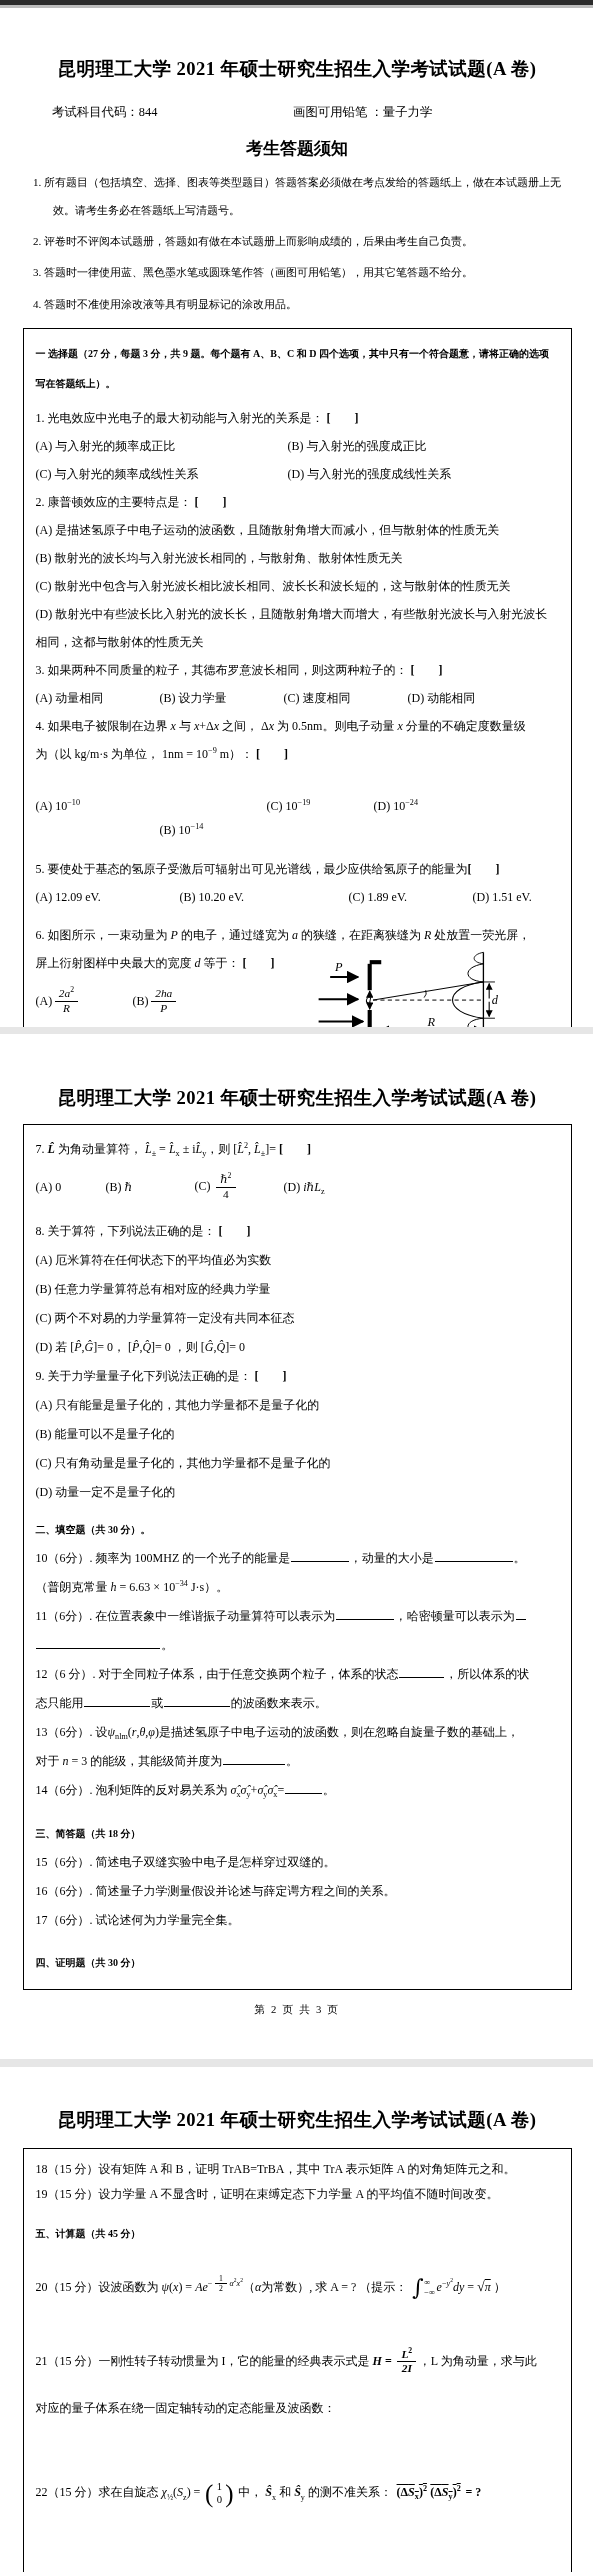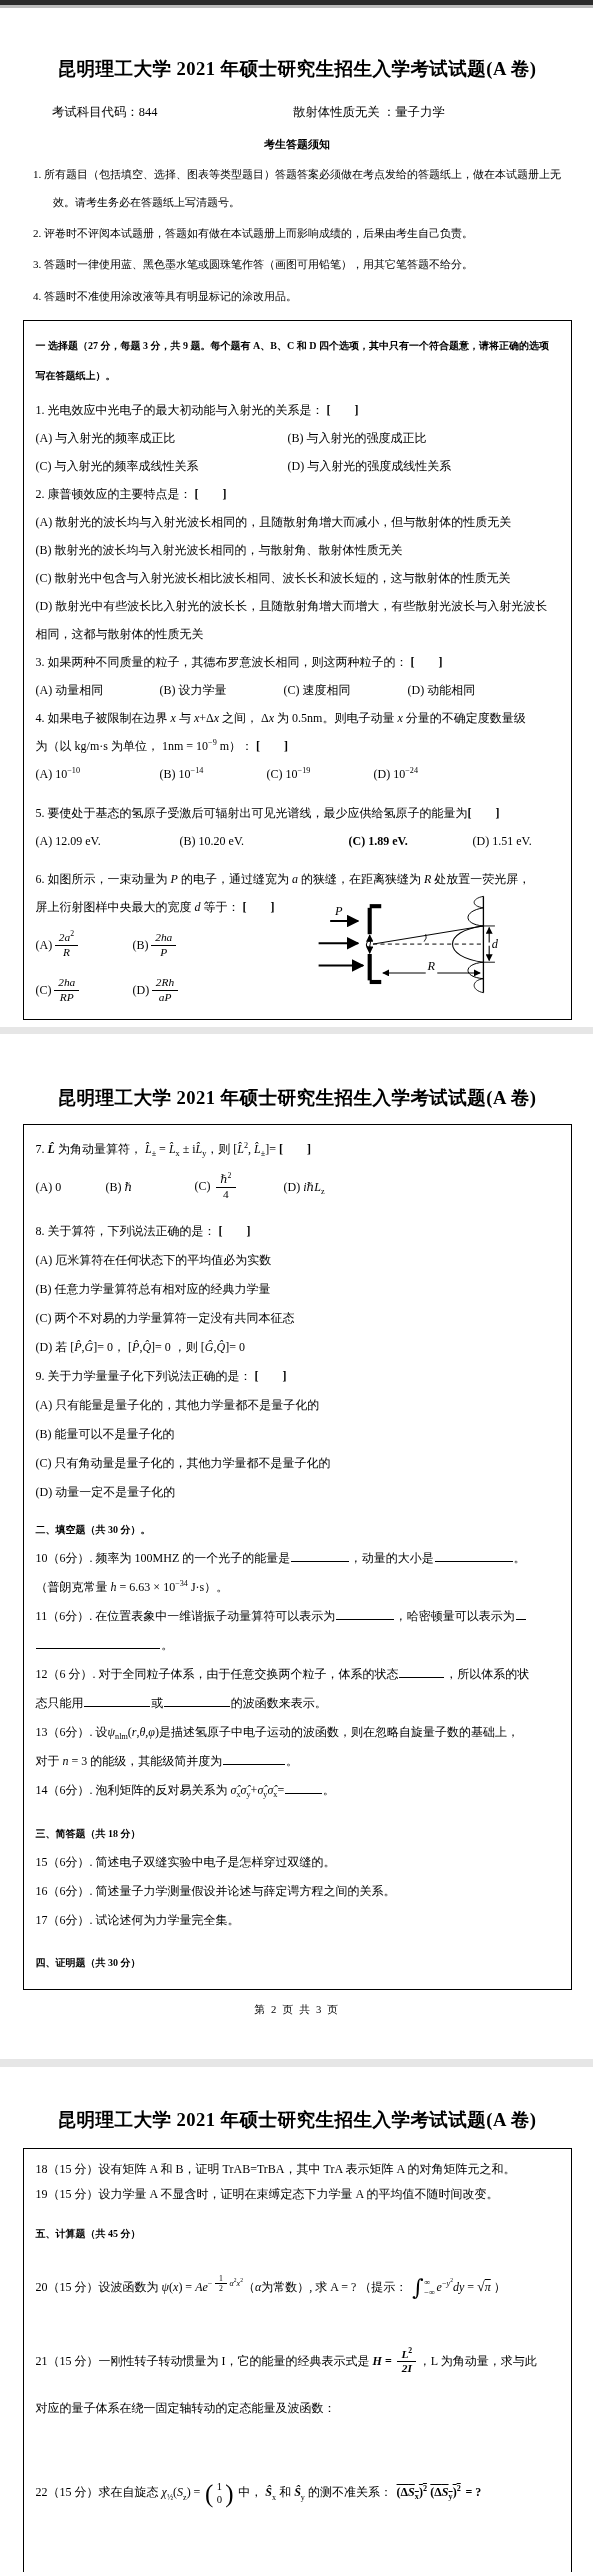--- a/index.html
+++ b/index.html
@@ -20,21 +20,21 @@
   .page.p3{height:505px}
   .page-gap{background:var(--separator)}
   .doc-title{
     margin:48px 8.3px 0 8.3px; text-align:center;
     font-size:18.6px; font-weight:bold; letter-spacing:0.4px;
   }
   .p2 .doc-title{margin-top:51px}
   .p3 .doc-title{margin-top:40px}
   .meta{display:flex;margin:21.5px 16.5px 0 52px;font-size:12.4px}
   .meta .m1{width:241px}
-  .notice-title{margin-top:16.5px;text-align:center;font-weight:bold;font-size:11px}
+  .notice-title{margin-top:16.5px;text-align:center;font-weight:bold;font-size:17px}
   .notices{margin:7.4px 23px 0 33px}
   .note{line-height:19px;font-size:11px;padding-left:20px;text-indent:-20px;margin-bottom:3.3px}
   .qbox{
     margin:10px 22px 0 23px; border:1.7px solid var(--ink);
     padding:10px 13.2px 15px 11.6px;
   }
   .p2 .qbox{margin-top:13.2px;padding-bottom:11.6px}
   .p3 .qbox{margin-top:15px;height:462px;border-bottom:none;padding-top:8.3px}
   .blk{line-height:28px}
   .p2 .qbox .blk{line-height:29px}
@@ -70,65 +70,65 @@
 </style>
 </head>
 <body>
 
 <div class="top-band"></div>
 
 <section class="page p1">
   <h1 class="doc-title">昆明理工大学 2021 年硕士研究生招生入学考试试题(A 卷)</h1>
   <div class="meta">
     <span class="m1">考试科目代码：844</span>
-    <span class="m2">散射体性质无关 ：量子力学</span>
+    <span class="m2">画图可用铅笔 ：量子力学</span>
   </div>
   <div class="notice-title">考生答题须知</div>
   <div class="notices">
       <div class="blk note">1.  所有题目（包括填空、选择、图表等类型题目）答题答案必须做在考点发给的答题纸上，做在本试题册上无效。请考生务必在答题纸上写清题号。</div>
       <div class="blk note">2.  评卷时不评阅本试题册，答题如有做在本试题册上而影响成绩的，后果由考生自己负责。</div>
       <div class="blk note">3.  答题时一律使用蓝、黑色墨水笔或圆珠笔作答（画图可用铅笔），用其它笔答题不给分。</div>
       <div class="blk note">4.  答题时不准使用涂改液等具有明显标记的涂改用品。</div>
     </div>
   <div class="qbox">
       <div class="blk sec">一 选择题（27 分，每题 3 分，共 9 题。每个题有 A、B、C 和 D 四个选项，其中只有一个符合题意，请将正确的选项写在答题纸上）。</div>
       <div class="blk " style="margin-top: 5px;">1.  光电效应中光电子的最大初动能与入射光的关系是：  <span class="mb">[　　]</span></div>
       <div class="blk opts">
         <span class="opt" style="width: 252px;">(A) 与入射光的频率成正比</span>
         <span class="opt">(B) 与入射光的强度成正比</span>
       </div>
       <div class="blk opts">
         <span class="opt" style="width: 252px;">(C) 与入射光的频率成线性关系</span>
         <span class="opt">(D) 与入射光的强度成线性关系</span>
       </div>
       <div class="blk ">2.  康普顿效应的主要特点是： <span class="mb">[　　]</span></div>
-      <div class="blk ">(A) 散射光的波长均与入射光波长相同的，且随散射角增大而减小，但与散射体的性质无关</div>
+      <div class="blk ">(A) 是描述氢原子中电子运动的波函数，且随散射角增大而减小，但与散射体的性质无关</div>
       <div class="blk ">(B) 散射光的波长均与入射光波长相同的，与散射角、散射体性质无关</div>
       <div class="blk ">(C) 散射光中包含与入射光波长相比波长相同、波长长和波长短的，这与散射体的性质无关</div>
       <div class="blk ">(D) 散射光中有些波长比入射光的波长长，且随散射角增大而增大，有些散射光波长与入射光波长相同，这都与散射体的性质无关</div>
       <div class="blk ">3.  如果两种不同质量的粒子，其德布罗意波长相同，则这两种粒子的： <span class="mb">[　　]</span></div>
       <div class="blk opts">
         <span class="opt" style="width: 124px;">(A) 动量相同</span>
         <span class="opt" style="width: 124px;">(B) 设力学量</span>
         <span class="opt" style="width: 124px;">(C) 速度相同</span>
         <span class="opt">(D) 动能相同</span>
       </div>
       <div class="blk ">4.  如果电子被限制在边界 <span class="mi">x</span> 与 <span class="mi">x</span>+Δ<span class="mi">x</span> 之间， Δ<span class="mi">x</span> 为 0.5nm。则电子动量 <span class="mi">x</span> 分量的不确定度数量级</div>
       <div class="blk ">为（以 kg/m·s 为单位， 1nm = 10<sup>−9</sup> m）： <span class="mb">[　　]</span></div>
       <div class="blk opts">
         <span class="opt" style="width: 124px;">(A) 10<sup>−10</sup></span>
-        <span class="opt" style="width: 107px;">(B) 10<sup>−14</sup></span>
+        <span class="opt" style="width: 107px; margin-top: 48px;">(B) 10<sup>−14</sup></span>
         <span class="opt" style="width: 107px;">(C) 10<sup>−19</sup></span>
         <span class="opt">(D) 10<sup>−24</sup></span>
       </div>
       <div class="blk " style="margin-top: 11.6px;">5.  要使处于基态的氢原子受激后可辐射出可见光谱线，最少应供给氢原子的能量为<span class="mb">[　　]</span></div>
       <div class="blk opts">
         <span class="opt" style="width: 144px;">(A)  12.09 eV.</span>
         <span class="opt" style="width: 169px;">(B)  10.20 eV.</span>
-        <span class="opt" style="width: 124px; font-weight: bold;">(C)  1.89 eV.</span>
+        <span class="opt" style="width: 124px;">(C)  1.89 eV.</span>
         <span class="opt">(D)  1.51 eV.</span>
       </div>
       <div class="blk " style="margin-top: 10px;">6.  如图所示，一束动量为 <span class="mi">P</span> 的电子，通过缝宽为 <span class="mi">a</span> 的狭缝，在距离狭缝为 <span class="mi">R</span> 处放置一荧光屏，</div>
       <div class="blk ">屏上衍射图样中央最大的宽度 <span class="mi">d</span> 等于： <span class="mb">[　　]</span></div>
       <div class="blk q6row">
         <span class="q6opts">
           <span class="q6opt">(A) <span class="frac">
               <span class="fn"><span class="mi">2a</span><sup>2</sup></span>
               <span class="fd"><span class="mi">R</span></span>
             </span></span>

